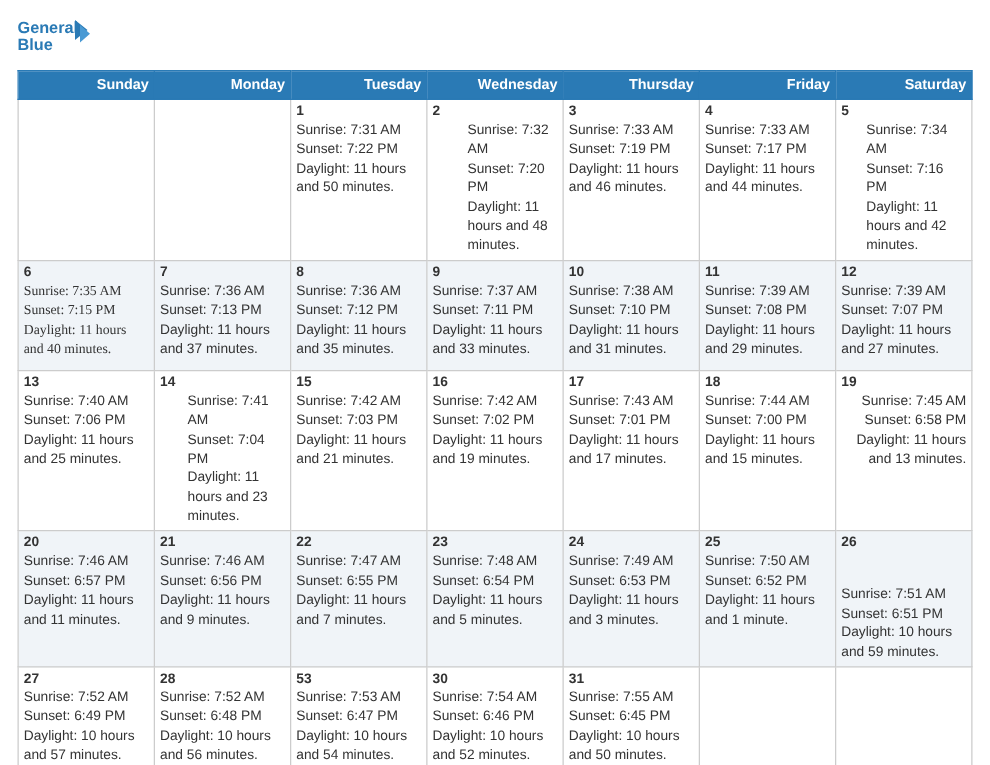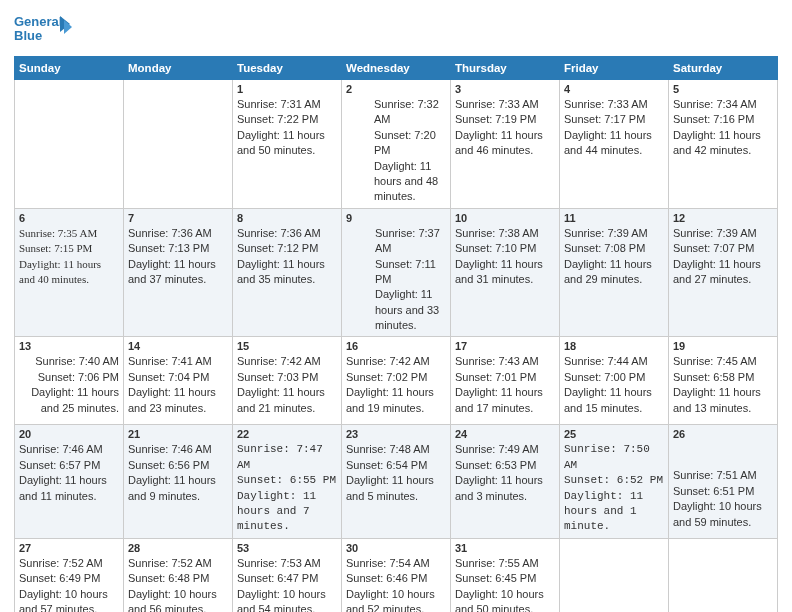--- a/index.html
+++ b/index.html
@@ -44,21 +44,21 @@
       width: 100%;
       border-collapse: collapse;
       table-layout: fixed;
     }
     .calendar th {
       background: #2a7ab5;
       color: #fff;
       font-size: 11.5px;
       font-weight: bold;
       padding: 5px 4px;
-      text-align: left;
+      text-align: right;
       border: 1px solid #2a7ab5;
     }
     .calendar td {
       border: 1px solid #ccc;
       vertical-align: top;
       padding: 3px 4px;
       font-size: 9.5px;
       color: #333;
       background: #fff;
       height: 88px;
@@ -135,21 +135,21 @@
 Daylight: 11 hours and 46 minutes.</div>
           </td>
           <td>
             <div class="day-number">4</div>
             <div class="cell-text" style="white-space: pre-line;">Sunrise: 7:33 AM
 Sunset: 7:17 PM
 Daylight: 11 hours and 44 minutes.</div>
           </td>
           <td>
             <div class="day-number">5</div>
-            <div class="cell-text" style="white-space: pre-line;">Sunrise: 7:34 AM
+            <div class="cell-text" style="white-space: pre-line; margin-left: 20px;">Sunrise: 7:34 AM
 Sunset: 7:16 PM
 Daylight: 11 hours and 42 minutes.</div>
           </td>
         </tr>
         <tr>
           <td>
             <div class="day-number">6</div>
             <div class="cell-text" style="white-space: pre-line; font-family: Liberation Serif, serif;">Sunrise: 7:35 AM
 Sunset: 7:15 PM
 Daylight: 11 hours and 40 minutes.</div>
@@ -161,21 +161,21 @@
 Daylight: 11 hours and 37 minutes.</div>
           </td>
           <td>
             <div class="day-number">8</div>
             <div class="cell-text" style="white-space: pre-line;">Sunrise: 7:36 AM
 Sunset: 7:12 PM
 Daylight: 11 hours and 35 minutes.</div>
           </td>
           <td>
             <div class="day-number">9</div>
-            <div class="cell-text" style="white-space: pre-line; margin-left: 29px;">Sunrise: 7:37 AM
+            <div class="cell-text" style="white-space: pre-line;">Sunrise: 7:37 AM
 Sunset: 7:11 PM
 Daylight: 11 hours and 33 minutes.</div>
           </td>
           <td>
             <div class="day-number">10</div>
             <div class="cell-text" style="white-space: pre-line;">Sunrise: 7:38 AM
 Sunset: 7:10 PM
 Daylight: 11 hours and 31 minutes.</div>
           </td>
           <td>
@@ -187,27 +187,27 @@
           <td>
             <div class="day-number">12</div>
             <div class="cell-text" style="white-space: pre-line;">Sunrise: 7:39 AM
 Sunset: 7:07 PM
 Daylight: 11 hours and 27 minutes.</div>
           </td>
         </tr>
         <tr>
           <td>
             <div class="day-number">13</div>
-            <div class="cell-text" style="white-space: pre-line; text-align: right;">Sunrise: 7:40 AM
+            <div class="cell-text" style="white-space: pre-line;">Sunrise: 7:40 AM
 Sunset: 7:06 PM
 Daylight: 11 hours and 25 minutes.</div>
           </td>
           <td>
             <div class="day-number">14</div>
-            <div class="cell-text" style="white-space: pre-line;">Sunrise: 7:41 AM
+            <div class="cell-text" style="white-space: pre-line; margin-left: 22px;">Sunrise: 7:41 AM
 Sunset: 7:04 PM
 Daylight: 11 hours and 23 minutes.</div>
           </td>
           <td>
             <div class="day-number">15</div>
             <div class="cell-text" style="white-space: pre-line;">Sunrise: 7:42 AM
 Sunset: 7:03 PM
 Daylight: 11 hours and 21 minutes.</div>
           </td>
           <td>
@@ -223,59 +223,59 @@
 Daylight: 11 hours and 17 minutes.</div>
           </td>
           <td>
             <div class="day-number">18</div>
             <div class="cell-text" style="white-space: pre-line;">Sunrise: 7:44 AM
 Sunset: 7:00 PM
 Daylight: 11 hours and 15 minutes.</div>
           </td>
           <td>
             <div class="day-number">19</div>
-            <div class="cell-text" style="white-space: pre-line;">Sunrise: 7:45 AM
+            <div class="cell-text" style="white-space: pre-line; text-align: right;">Sunrise: 7:45 AM
 Sunset: 6:58 PM
 Daylight: 11 hours and 13 minutes.</div>
           </td>
         </tr>
         <tr>
           <td>
             <div class="day-number">20</div>
             <div class="cell-text" style="white-space: pre-line;">Sunrise: 7:46 AM
 Sunset: 6:57 PM
 Daylight: 11 hours and 11 minutes.</div>
           </td>
           <td>
             <div class="day-number">21</div>
             <div class="cell-text" style="white-space: pre-line;">Sunrise: 7:46 AM
 Sunset: 6:56 PM
 Daylight: 11 hours and 9 minutes.</div>
           </td>
           <td>
             <div class="day-number">22</div>
-            <div class="cell-text" style="white-space: pre-line; font-family: Liberation Mono, monospace;">Sunrise: 7:47 AM
+            <div class="cell-text" style="white-space: pre-line;">Sunrise: 7:47 AM
 Sunset: 6:55 PM
 Daylight: 11 hours and 7 minutes.</div>
           </td>
           <td>
             <div class="day-number">23</div>
             <div class="cell-text" style="white-space: pre-line;">Sunrise: 7:48 AM
 Sunset: 6:54 PM
 Daylight: 11 hours and 5 minutes.</div>
           </td>
           <td>
             <div class="day-number">24</div>
             <div class="cell-text" style="white-space: pre-line;">Sunrise: 7:49 AM
 Sunset: 6:53 PM
 Daylight: 11 hours and 3 minutes.</div>
           </td>
           <td>
             <div class="day-number">25</div>
-            <div class="cell-text" style="white-space: pre-line; font-family: Liberation Mono, monospace;">Sunrise: 7:50 AM
+            <div class="cell-text" style="white-space: pre-line;">Sunrise: 7:50 AM
 Sunset: 6:52 PM
 Daylight: 11 hours and 1 minute.</div>
           </td>
           <td>
             <div class="day-number">26</div>
             <div class="cell-text" style="white-space: pre-line; margin-top: 28px;">Sunrise: 7:51 AM
 Sunset: 6:51 PM
 Daylight: 10 hours and 59 minutes.</div>
           </td>
         </tr>

